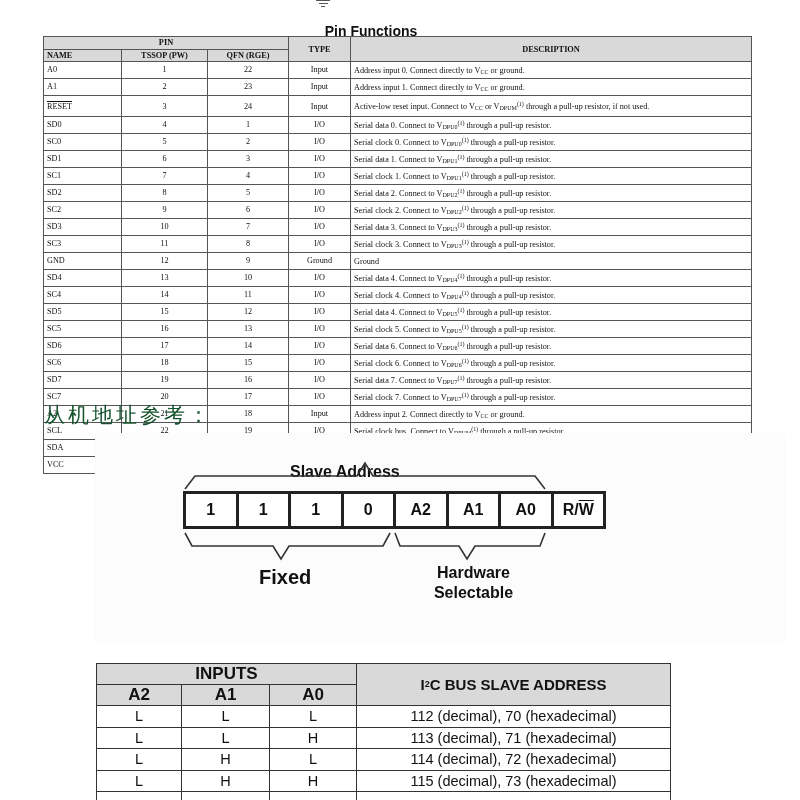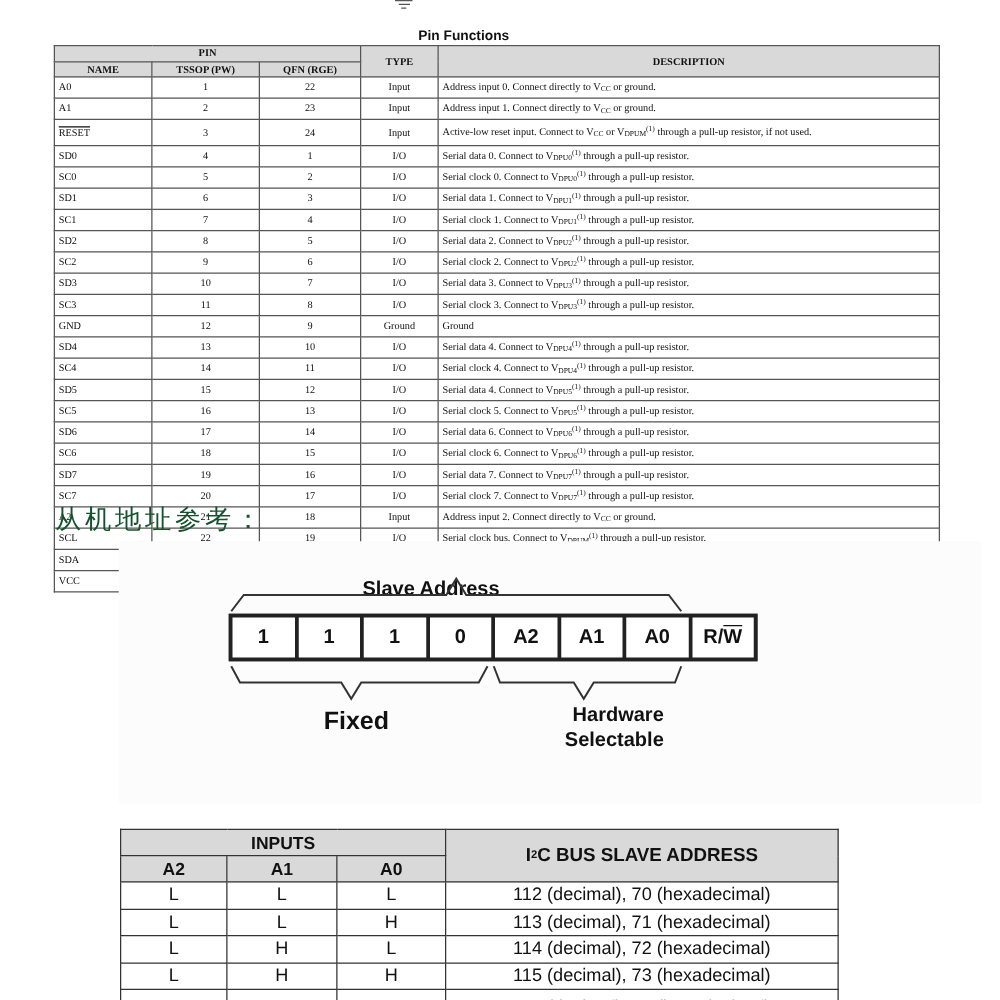--- a/index.html
+++ b/index.html
@@ -3,27 +3,27 @@
   <meta charset="utf-8">
   <style>
     * { box-sizing: border-box; margin: 0; padding: 0; }
     html, body { width: 800px; height: 800px; overflow: hidden; background: #ffffff; }
     body { position: relative; font-family: "Liberation Sans", sans-serif; color: #111; }
 
     .ground-icon { position: absolute; left: 315px; top: 0px; width: 16px; height: 10px; }
     .ground-icon span { display: block; height: 1px; background: #555; margin: 0 auto 2px auto; }
 
     .pin-title { position: absolute; left: 0; width: 740px; top: 23px; text-align: center;
-      font-weight: bold; font-size: 11px; padding-left: 2px; }
+      font-weight: bold; font-size: 14px; padding-left: 2px; }
 
     table { border-collapse: collapse; }
     .pin-table { position: absolute; left: 43px; top: 36px; width: 709px; font-size: 8.2px; font-family: Liberation Serif, serif; }
     .pin-table th, .pin-table td { border: 1px solid #555; padding: 0 3px; }
     .pin-table th { background: #d9d9d9; font-weight: bold; font-size: 8.3px; text-align: center; height: 12.5px; }
-    .pin-table th.left { text-align: center; }
+    .pin-table th.left { text-align: left; }
     .pin-table td { height: 13.3px; white-space: nowrap; line-height: 12px; }
     .pin-table td.c { text-align: center; }
     .pin-table td.desc { white-space: normal; }
     .pin-table tr.tall td { height: 21px; line-height: 9px; }
     .overline { text-decoration: overline; }
     sub, sup { font-size: 6px; }
     sub { vertical-align: -1px; }
     sup { vertical-align: 3px; }
 
     .ref-title { position: absolute; left: 44px; top: 401px; color: #14532d; font-size: 21px;
@@ -31,26 +31,26 @@
 
     .diagram-bg { position: absolute; left: 95px; top: 433px; width: 690px; height: 210px; background: #fcfcfc; }
     .slave-label { position: absolute; left: 290px; top: 463px; font-weight: bold; font-size: 16px; }
     .bits { position: absolute; left: 183px; top: 491px; height: 38px; display: flex;
       border: 3px solid #222; background: #222; }
     .bit { width: 49.5px; height: 32px; background: #fff; margin-right: 3px; display: flex;
       align-items: center; justify-content: center; font-weight: bold; font-size: 16px; }
     .bit:last-child { margin-right: 0; }
     .fixed-label { position: absolute; left: 259px; top: 566px; font-weight: bold; font-size: 20px; }
     .hw-label { position: absolute; left: 416px; top: 563px; font-weight: bold; font-size: 16px;
-      text-align: right; line-height: 20px; width: 115px; }
+      text-align: center; line-height: 20px; width: 115px; }
     svg.braces { position: absolute; left: 0; top: 0; }
 
     .addr-table { position: absolute; left: 96px; top: 663px; width: 575px; font-size: 14.5px; }
     .addr-table th, .addr-table td { border: 1px solid #333; text-align: center; }
-    .addr-table th { background: #d9d9d9; font-weight: bold; height: 21px; font-size: 14px; }
+    .addr-table th { background: #d9d9d9; font-weight: bold; height: 21px; font-size: 17px; }
     .addr-table td { height: 21.5px; }
     .addr-table tr.cut td { height: 12px; overflow: hidden; line-height: 28px; vertical-align: top; }
   </style>
 </head>
 <body>
 
 <div class="ground-icon">
   <span style="width:14px;"></span>
     <span style="width:9px;"></span>
     <span style="width:4px;"></span>

